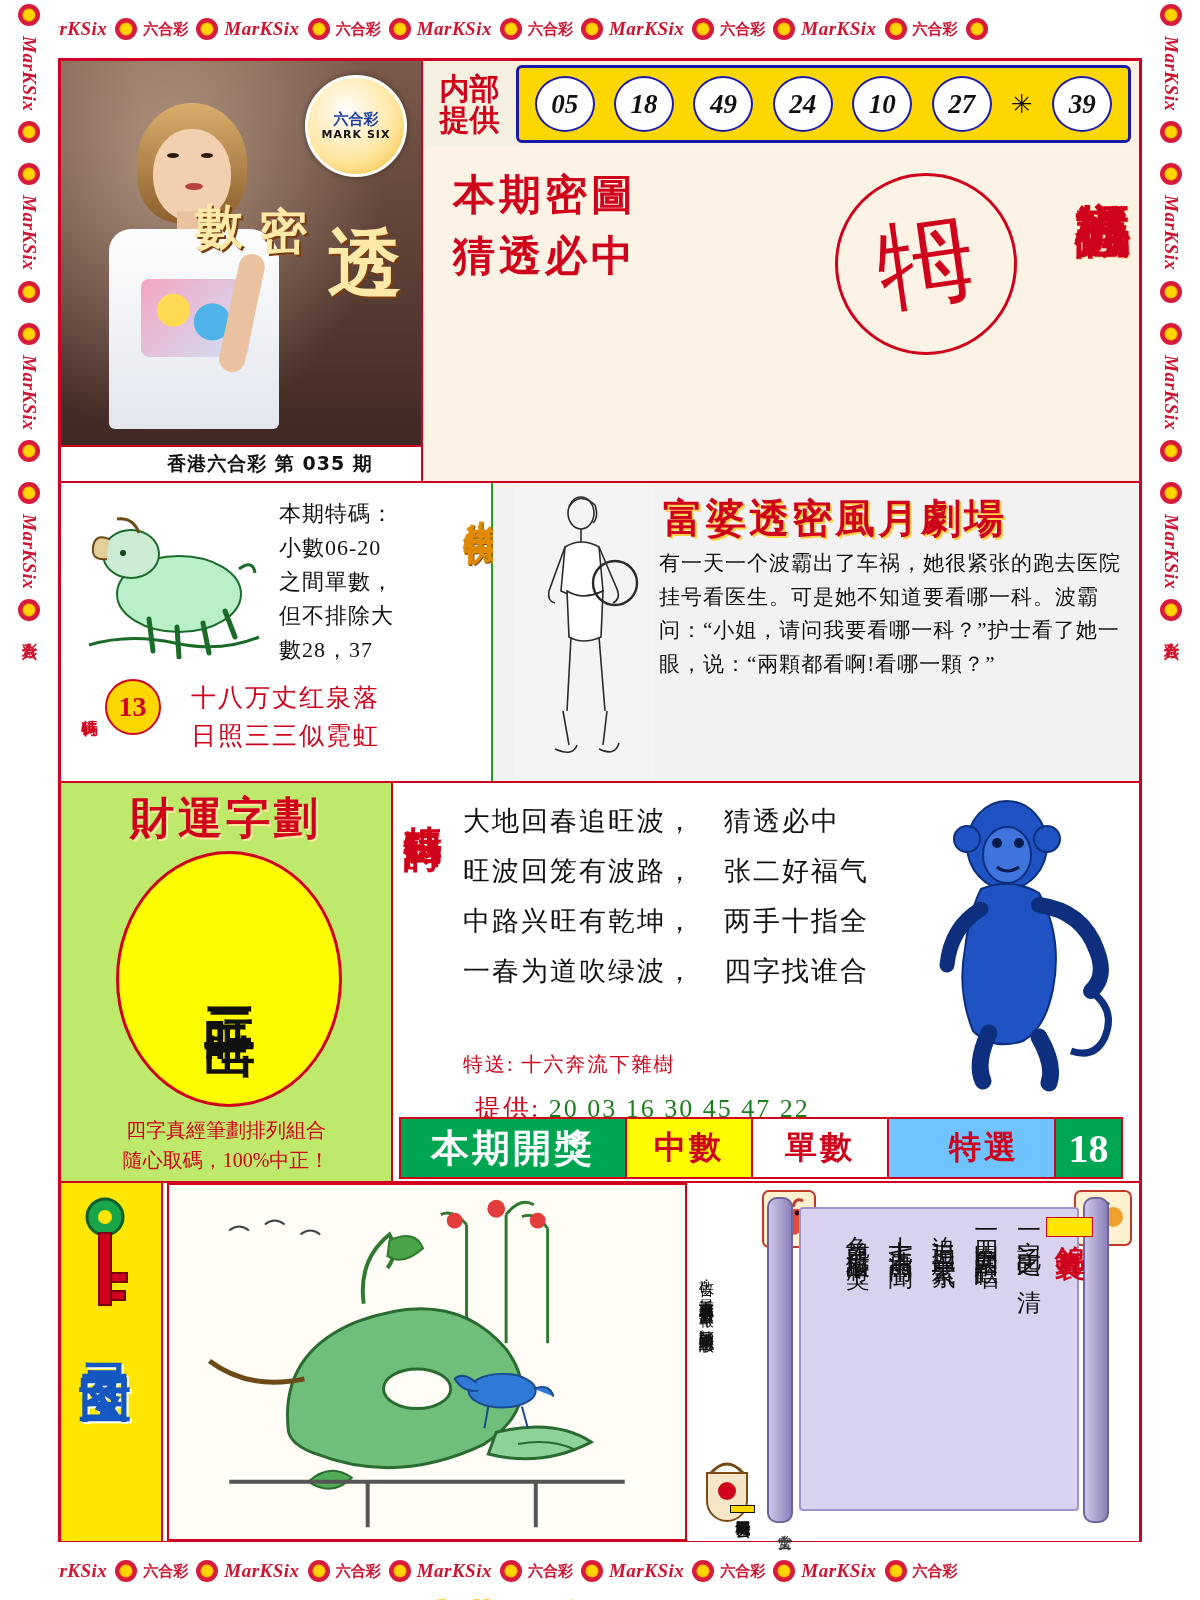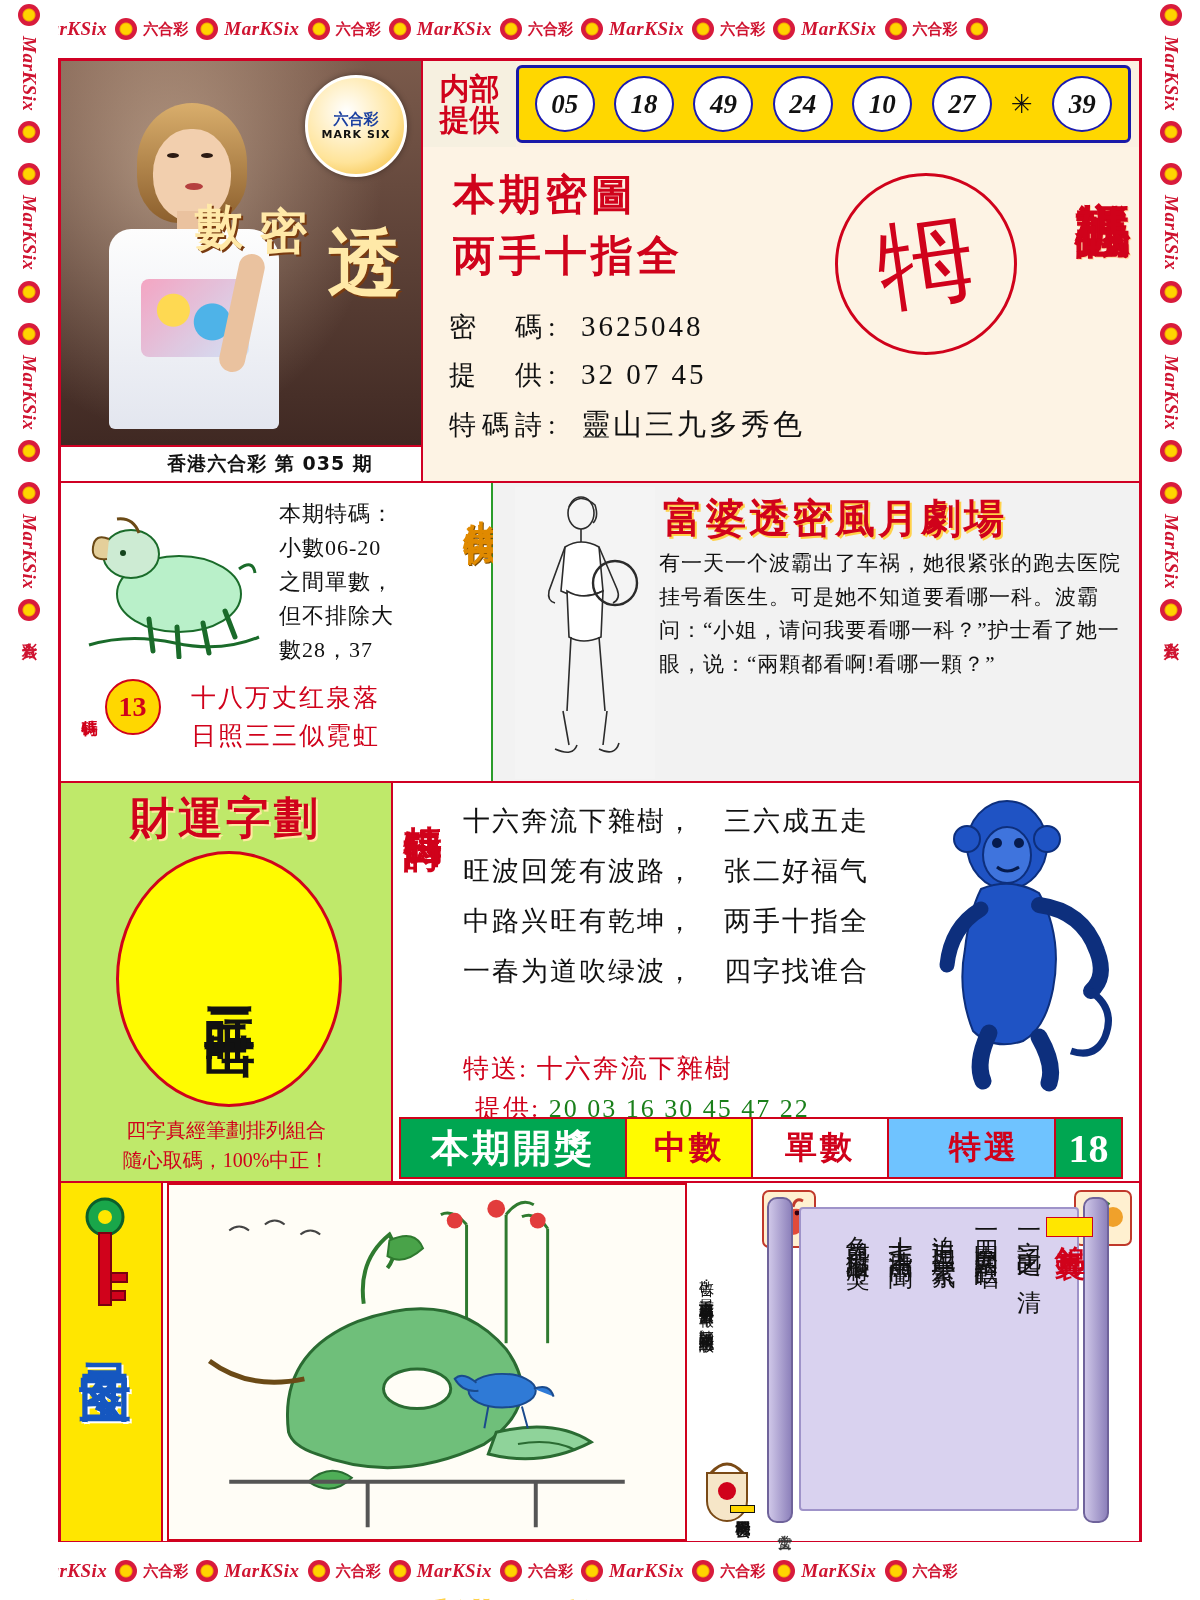--- a/index.html
+++ b/index.html
@@ -322,21 +322,21 @@
     font-size:38px;font-weight:bold;color:#d0021b;letter-spacing:4px;line-height:1.1;
   }
   .pz-poem{
     position:absolute;left:70px;top:14px;width:530px;
     font-family:"Liberation Serif","DejaVu Serif",serif;
     font-size:27px;color:#111;line-height:1.85;letter-spacing:2px;
   }
   .pz-send{
     position:absolute;left:70px;top:268px;
     font-family:"Liberation Serif","DejaVu Serif",serif;
-    font-size:26px;color:#d0021b;letter-spacing:2px;
+    font-size:20px;color:#d0021b;letter-spacing:2px;
   }
   .pz-give{
     position:absolute;left:82px;top:308px;
     font-family:"Liberation Serif","DejaVu Serif",serif;
     font-size:26px;color:#1a7f1a;letter-spacing:2px;
   }
   .pz-give .lab{color:#d0021b;}
   .monkey{
     position:absolute;right:8px;top:10px;width:220px;height:300px;
   }
@@ -630,35 +630,21 @@
             <div class="ball">10</div>
             <div class="ball">27</div>
             <span class="star">✳</span>
             <div class="ball">39</div>
           </div>
         </div>
 
         <div class="secret">
           <div class="sec-title">
             <div>本期密圖</div>
-            <div>两手十指全</div>
-          </div>
-          <div class="sec-rows">
-            <div class="srow">
-              <span class="slab">密　碼:</span>
-              <span class="sval">3625048</span>
-            </div>
-            <div class="srow">
-              <span class="slab">提　供:</span>
-              <span class="sval">32  07  45</span>
-            </div>
-            <div class="srow">
-              <span class="slab">特碼詩:</span>
-              <span class="sval">靈山三九多秀色</span>
-            </div>
+            <div>猜透必中</div>
           </div>
           <div class="circ">
             <div class="glyph">牳</div>
           </div>
           <div class="xincheng">心誠抓碼</div>
         </div>
       </div>
     </div>
 
     <div class="row2">
@@ -725,21 +711,21 @@
         </div>
         <div class="cy-note">
           <div>四字真經筆劃排列組合</div>
           <div>隨心取碼，100%中正！</div>
         </div>
       </div>
 
       <div class="poemzone">
         <div class="pz-label">特碼詩曰：</div>
         <div class="pz-poem">
-          <div>十六奔流下雜樹，　三六成五走</div>
+          <div>大地回春追旺波，　猜透必中</div>
           <div>旺波回笼有波路，　张二好福气</div>
           <div>中路兴旺有乾坤，　两手十指全</div>
           <div>一春为道吹绿波，　四字找谁合</div>
         </div>
         <div class="pz-send">
           <span>特送:</span>
           <span>十六奔流下雜樹</span>
         </div>
         <div class="pz-give">
           <span class="lab">提供:</span>

